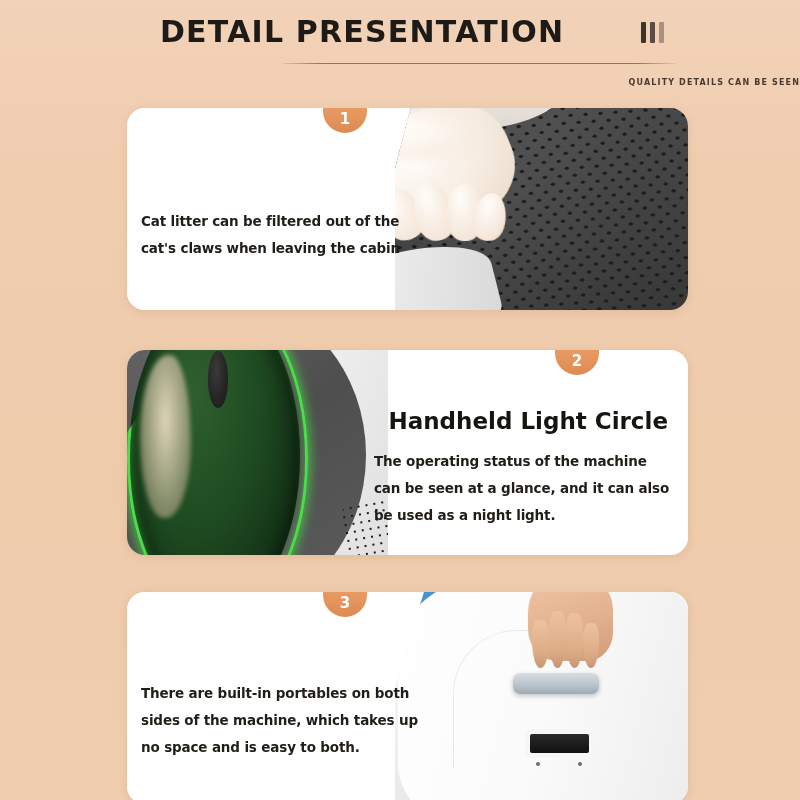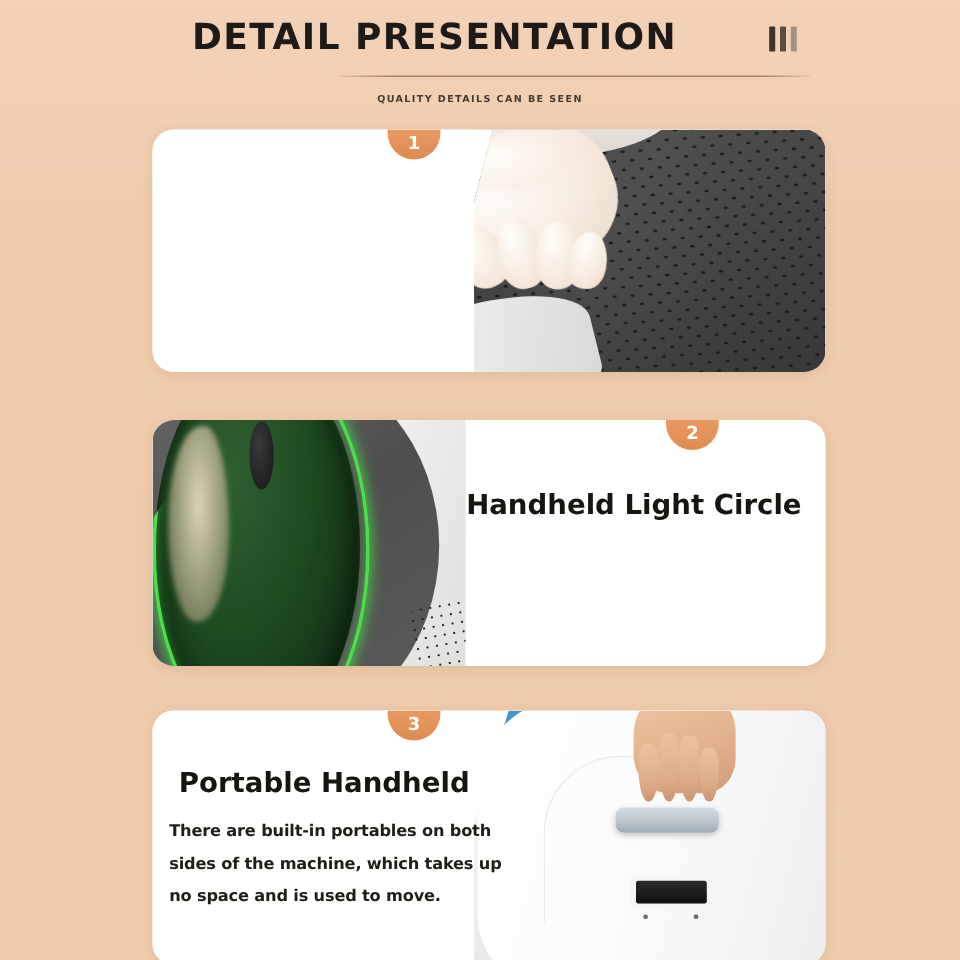--- a/index.html
+++ b/index.html
@@ -26,21 +26,21 @@
   .bars{position:absolute;left:641px;top:22px;display:flex;gap:4px;align-items:flex-end;}
   .bars i{display:block;width:5px;height:21px;border-radius:1px;}
   .bars i:nth-child(1){background:#3d342c;}
   .bars i:nth-child(2){background:#5a4c40;}
   .bars i:nth-child(3){background:#a69182;}
   .rule{
     position:absolute;left:283px;top:63px;width:392px;height:1px;
     background:linear-gradient(90deg,rgba(150,110,80,.15),#9a6f4d 10%,#9a6f4d 90%,rgba(150,110,80,.15));
   }
   .subtitle{
-    position:absolute;left:0;top:78px;width:800px;text-align:center;
+    position:absolute;left:0;top:78px;width:800px;text-align:right;
     font-size:8px;letter-spacing:1.15px;color:#4a3b30;font-weight:600;
     font-family:"DejaVu Sans", sans-serif;
   }
 
   
   .card{
     position:absolute;left:127px;width:561px;
     background:#fff;border-radius:18px;overflow:hidden;
     box-shadow:0 2px 10px rgba(120,80,50,.13);
   }
@@ -275,20 +275,21 @@
         <div class="pawpad"></div>
         <div class="toe t1"></div>
         <div class="toe t2"></div>
         <div class="toe t3"></div>
         <div class="toe t4"></div>
         <div class="fur"></div>
       </div>
     </div>
     <div class="panel left"></div>
     <div class="badge">1</div>
+    <div class="cbody">Cat litter can be filtered out of the cat's claws when leaving the cabin</div>
   </div>
 
   <div class="card" id="card2">
     <div class="photo left">
       <div class="room">
         <div class="wall"></div>
         <div class="floor"></div>
       </div>
       <div class="boxbody">
         <div class="ringOuter">
@@ -297,20 +298,21 @@
             <div class="dot"></div>
           </div>
           <div class="greenring"></div>
         </div>
       </div>
       <div class="drawer"></div>
     </div>
     <div class="panel right"></div>
     <div class="badge">2</div>
     <div class="ctitle">Handheld Light Circle</div>
+    <div class="cbody">The operating status of the machine can be seen at a glance, and it can also be used as a night light.</div>
   </div>
 
   <div class="card" id="card3">
     <div class="photo right">
       <div class="c3bg"></div>
       <div class="blue"></div>
       <div class="shell">
         <div class="seam"></div>
       </div>
       <div class="handle"></div>
@@ -322,17 +324,16 @@
         <div class="finger f4"></div>
       </div>
       <div class="display"></div>
       <div class="btns">
         <i></i>
         <i></i>
       </div>
     </div>
     <div class="panel left"></div>
     <div class="badge">3</div>
-    <div class="ctitle">Portable Handheld</div>
-    <div class="cbody">There are built-in portables on both sides of the machine, which takes up no space and is used to move.</div>
+    <div class="cbody">There are built-in portables on both sides of the machine, which takes up no space and is easy to both.</div>
   </div>
 
 </div>
 
 </body></html>

